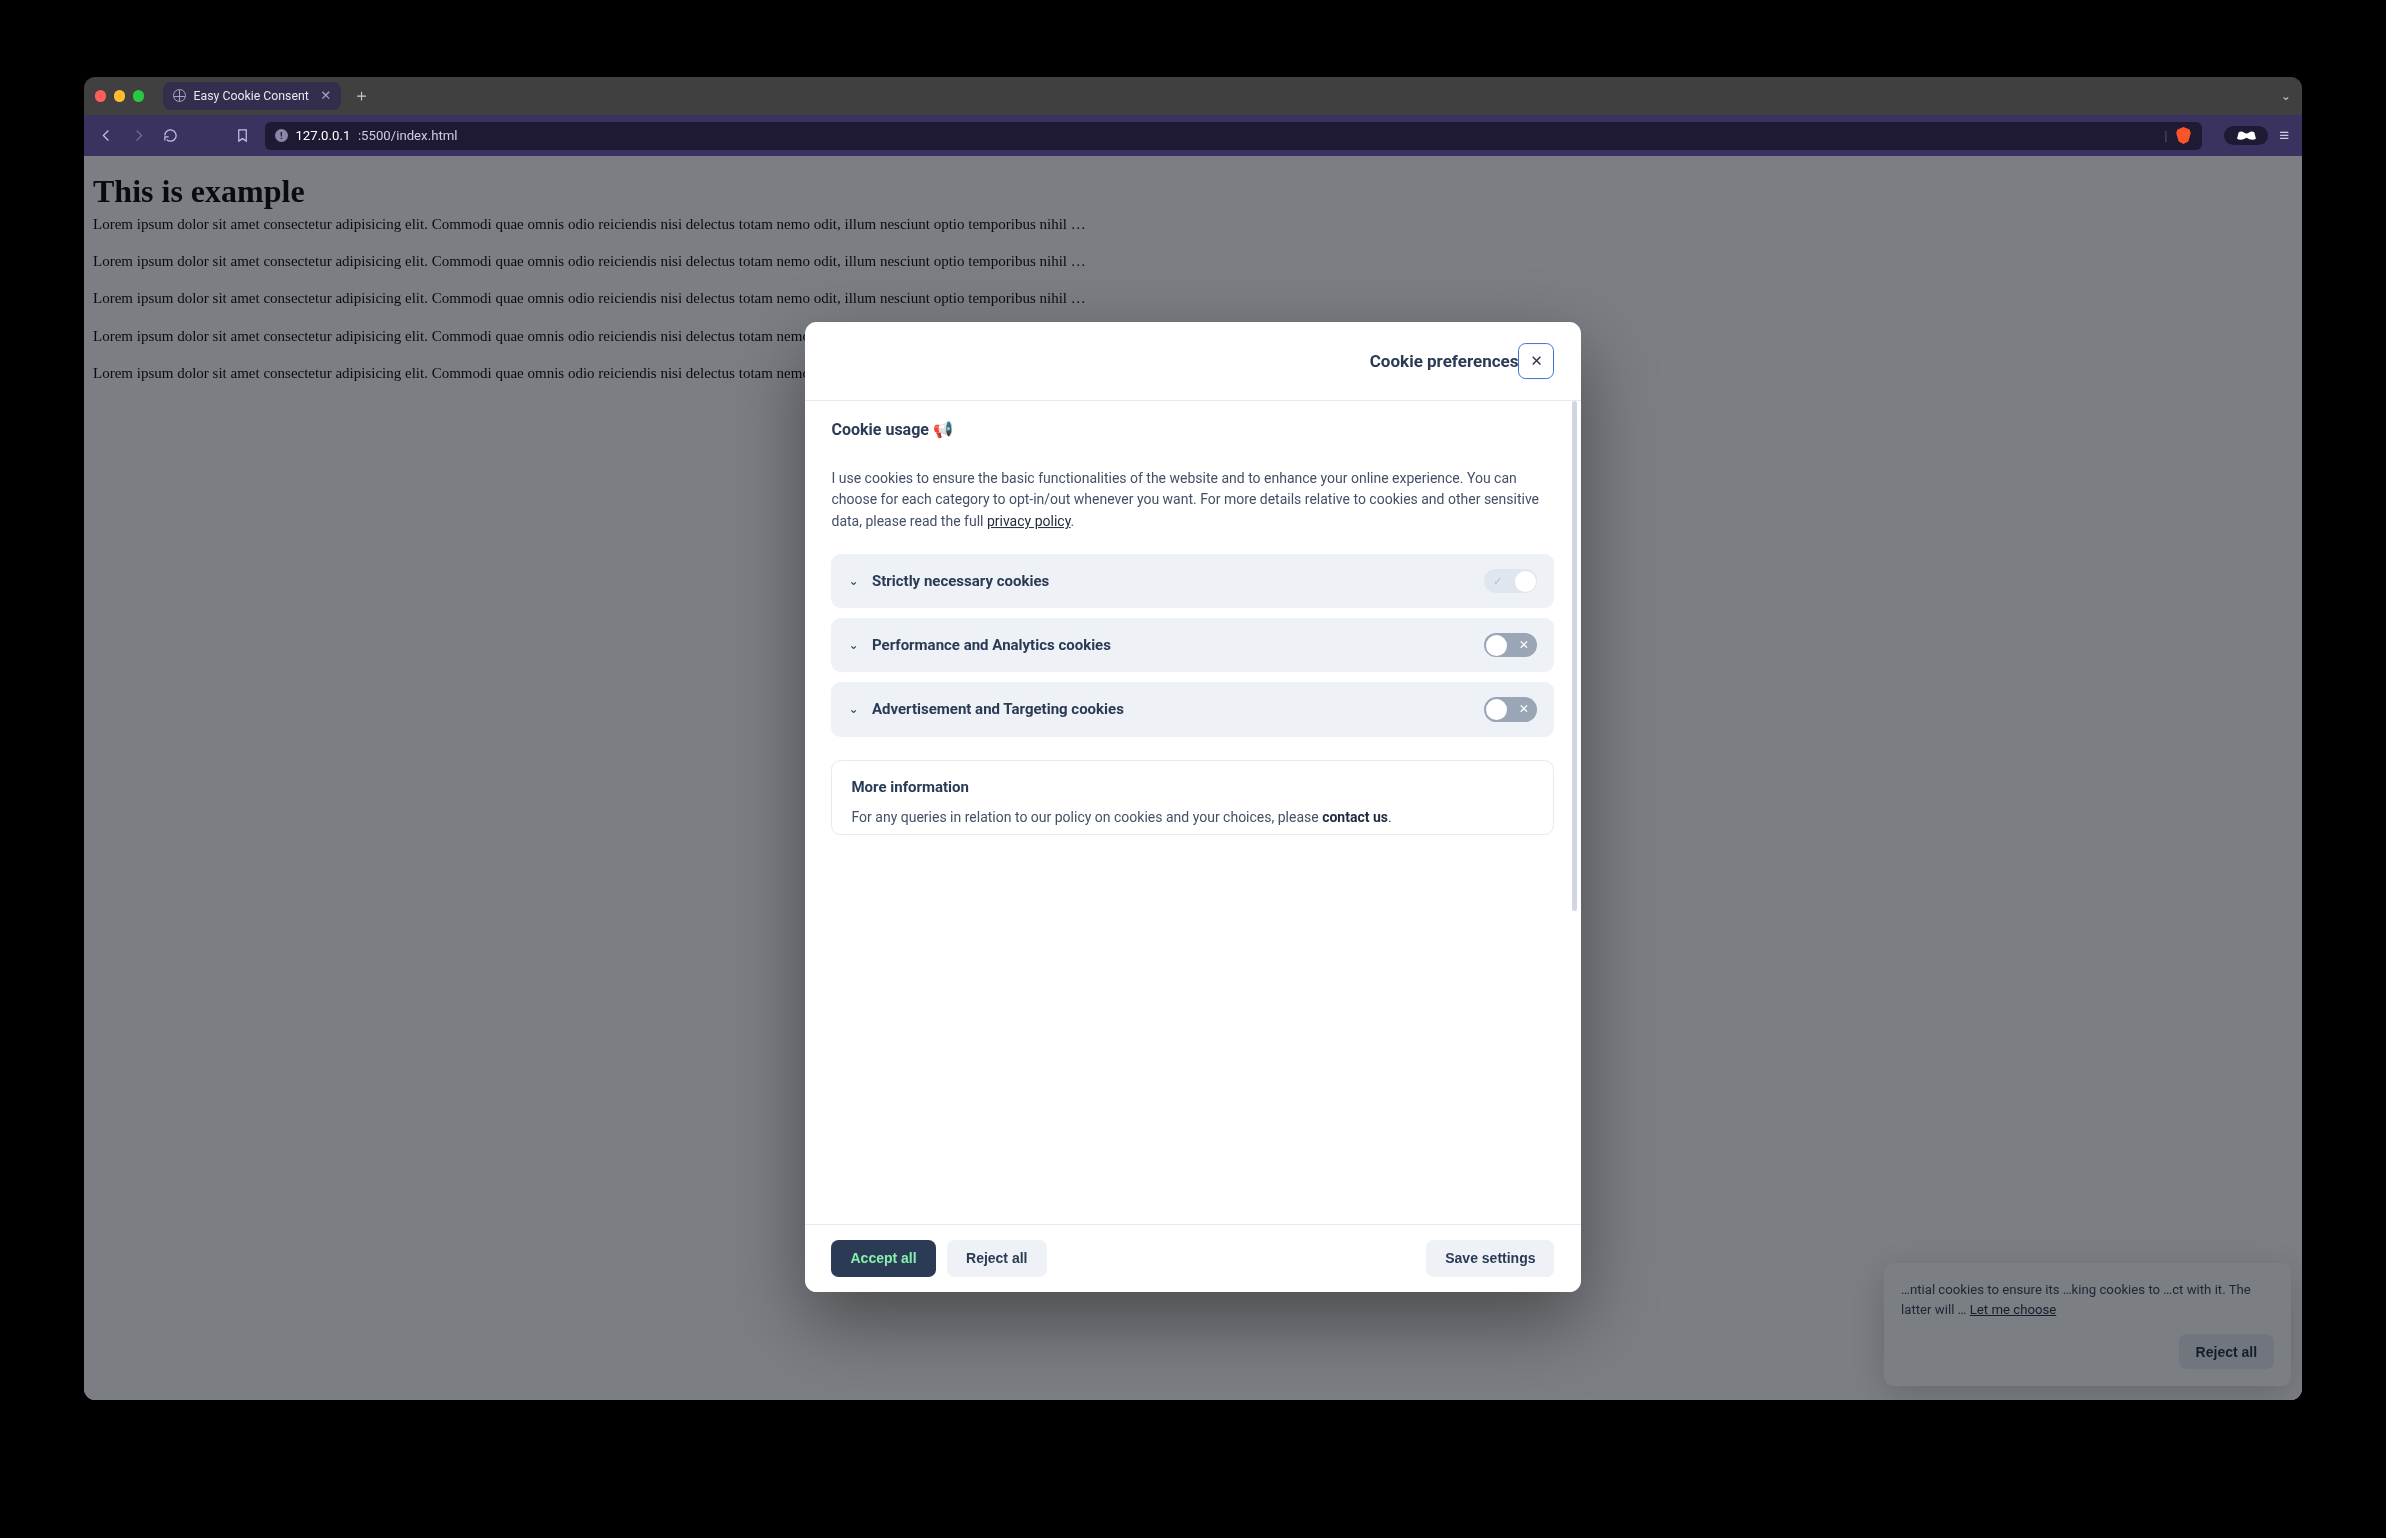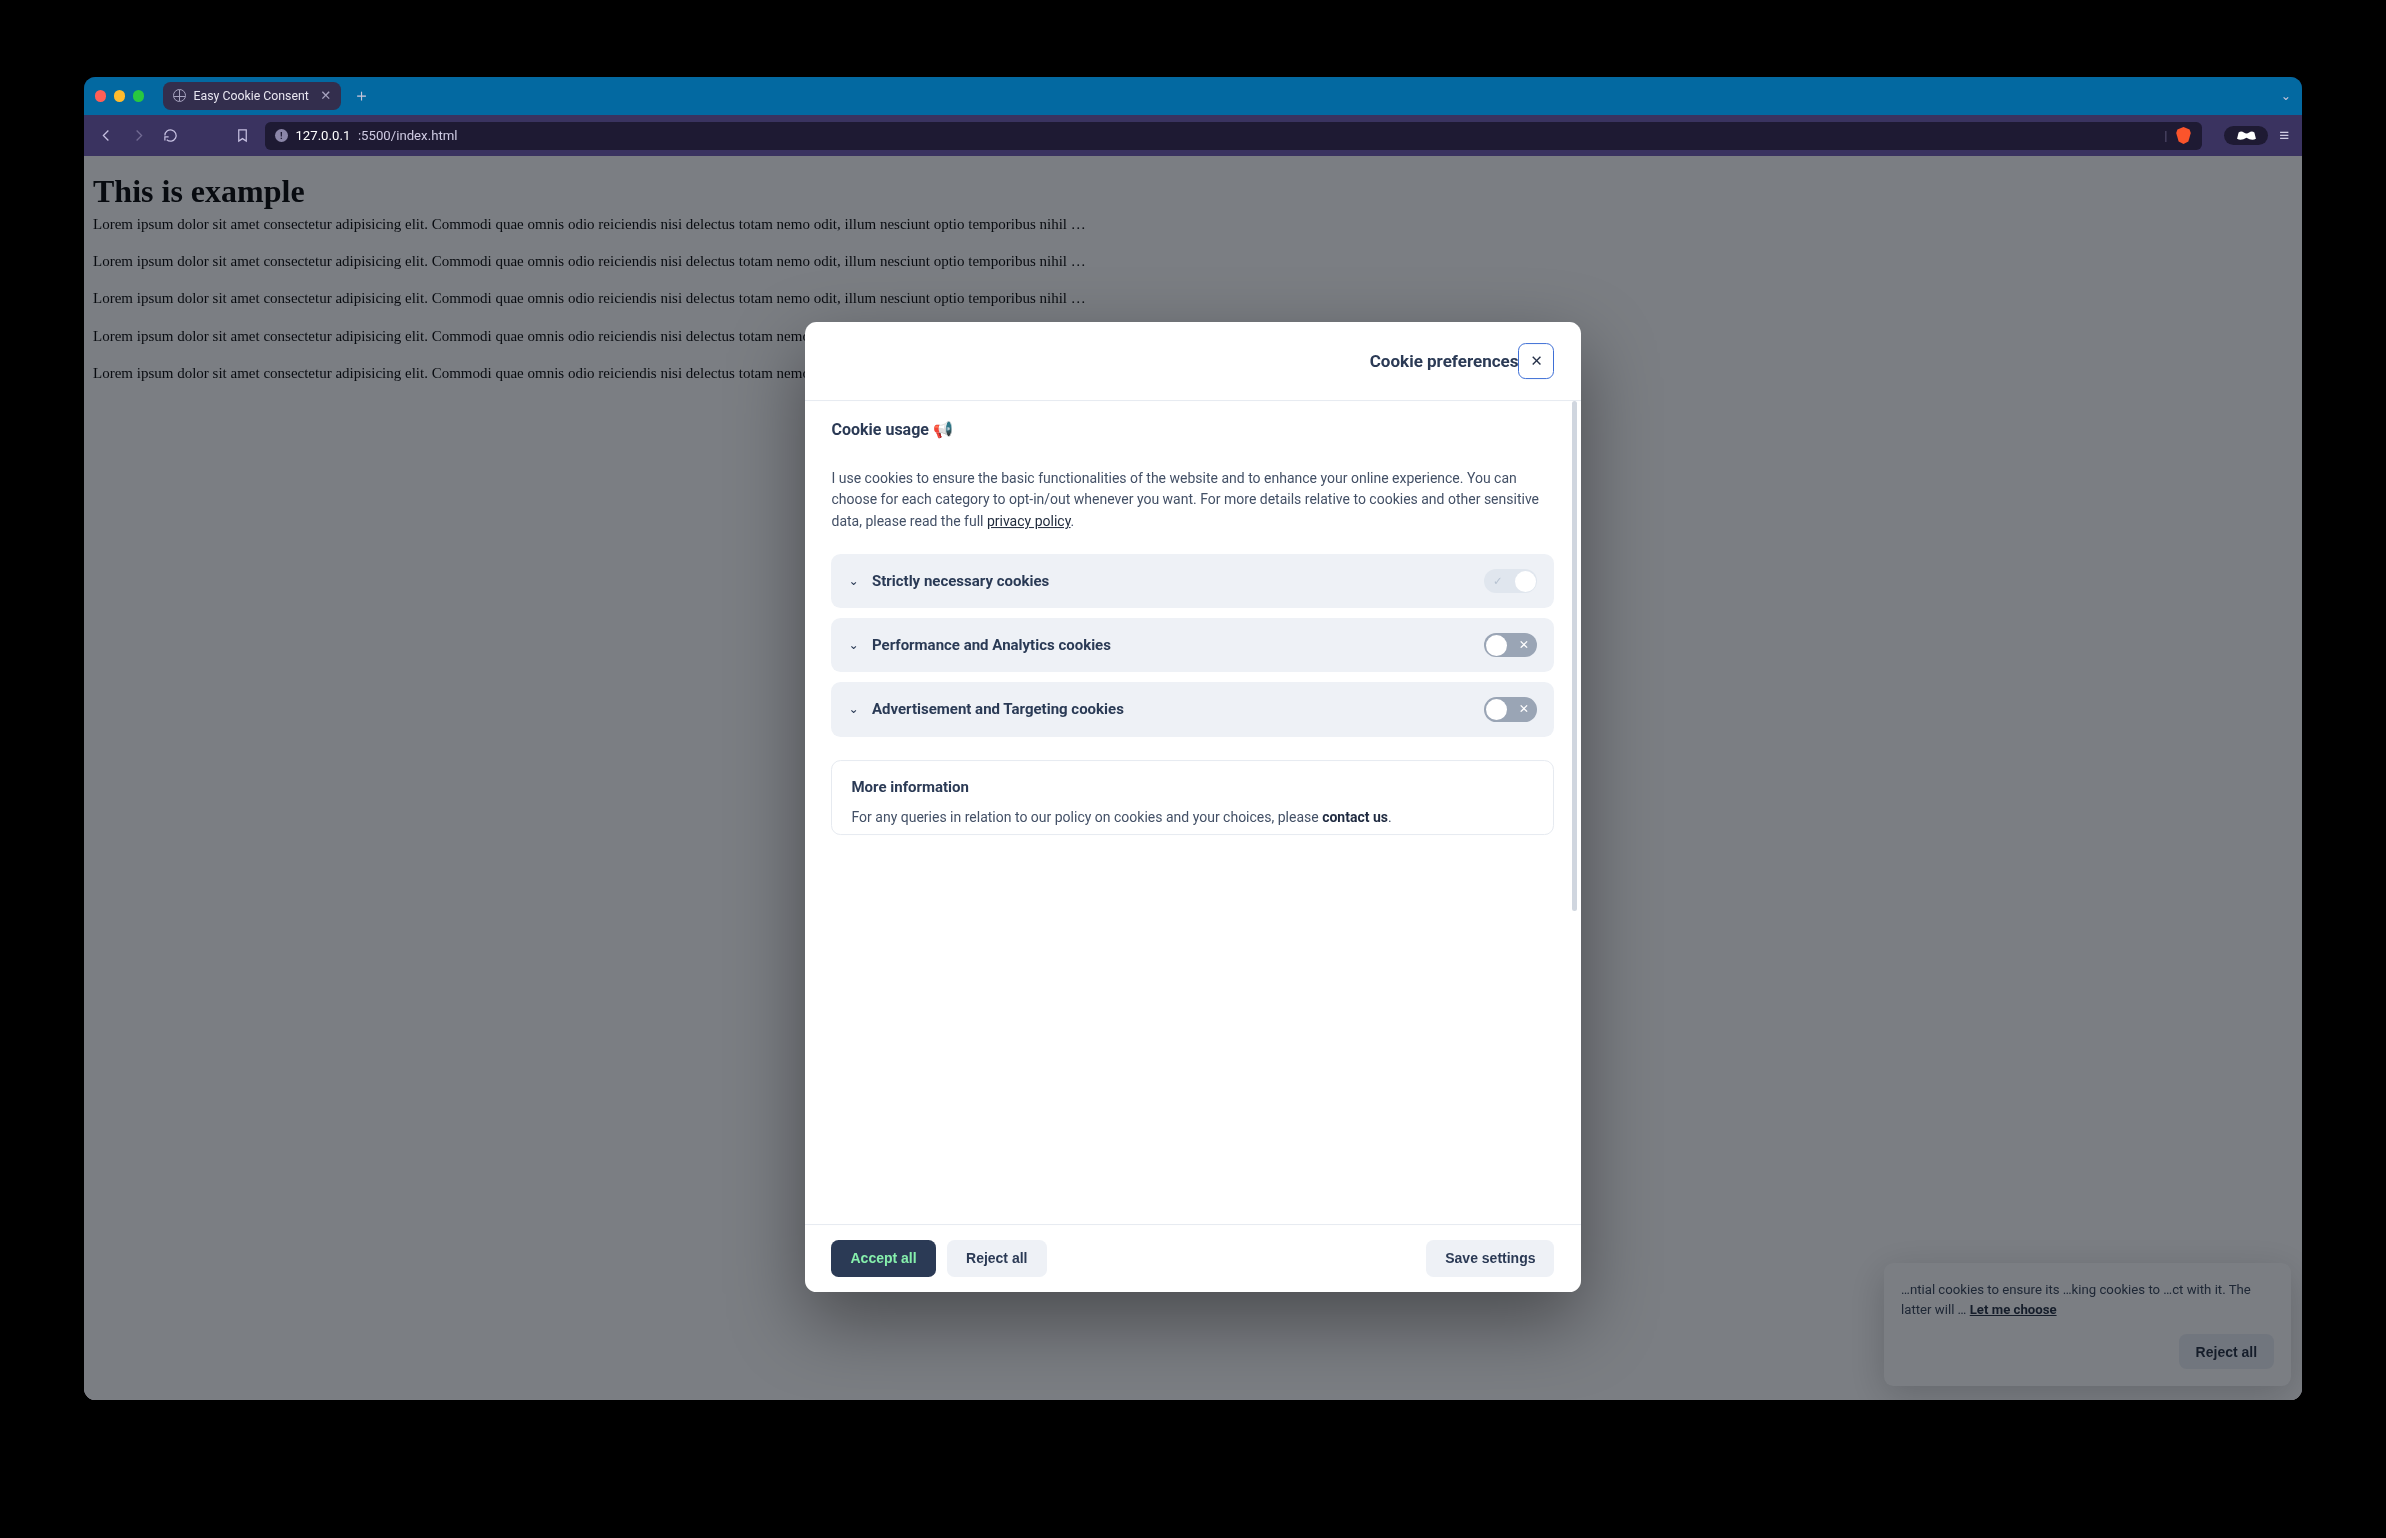--- a/index.html
+++ b/index.html
@@ -19,21 +19,21 @@
   height: 86%;
   background: #1e1a33;
   border-radius: 11.4px;
   overflow: hidden;
   box-shadow: 0 28px 57px rgba(0,0,0,.6);
 }
 
 
 .tabstrip {
   height: 38px;
-  background: #0369a1;
+  background: #404040;
   display: flex;
   align-items: center;
   padding: 0 11.4px;
   gap: 7.6px;
 }
 .traffic { display: flex; gap: 7.6px; margin-right: 11.4px; }
 .traffic span { width: 11.4px; height: 11.4px; border-radius: 50%; }
 .t-close { background: #ff5f57; }
 .t-min { background: #febc2e; }
 .t-max { background: #28c840; }
@@ -135,21 +135,21 @@
   bottom: 13.2px;
   width: 407px;
   background: #fff;
   border-radius: 9.5px;
   box-shadow: 0 9.5px 38px rgba(0,0,0,.2);
   padding: 17px;
   color: #1e293b;
   font-family: -apple-system, BlinkMacSystemFont, "Segoe UI", Roboto, sans-serif;
 }
 .banner p { font-size: 13.2px; line-height: 1.5; color: #334155; }
-.banner a { color:#1e293b; font-weight:700; text-decoration: underline; }
+.banner a { color:#1e293b; font-weight:400; text-decoration: underline; }
 .banner-buttons { display:flex; gap:9.5px; margin-top:15px; }
 .banner-btn {
   flex:0 0 auto; padding: 9.5px 17px; border-radius: 7.6px; font-size: 14px; font-weight: 600;
   border: none;
 }
 .banner-btn.ghost { background: #e9eef4; color:#1e293b; margin-left:auto; }
 
 
 .modal {
   position: absolute;

